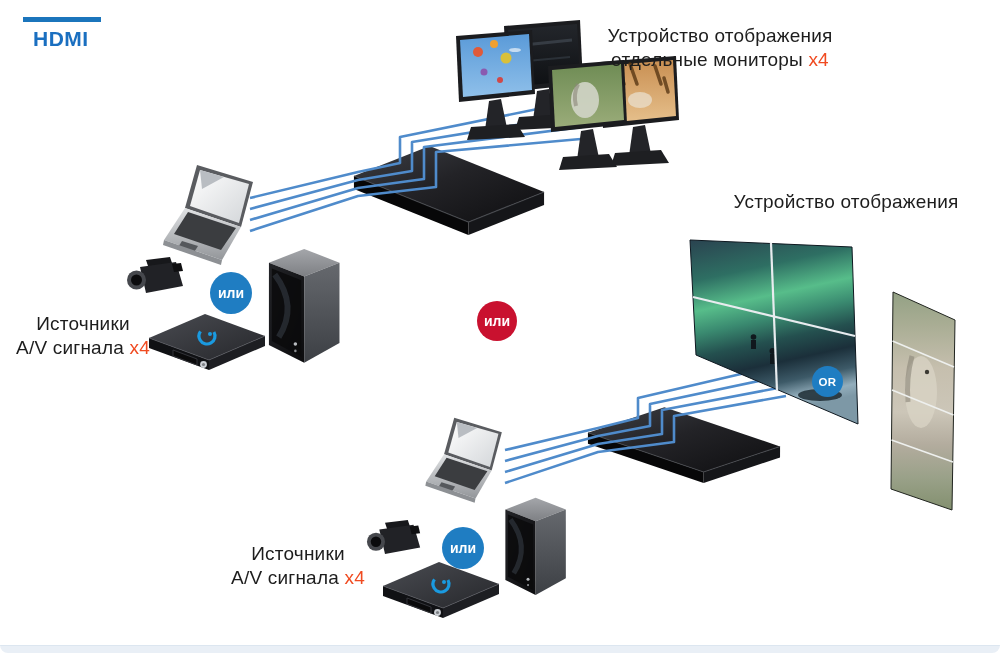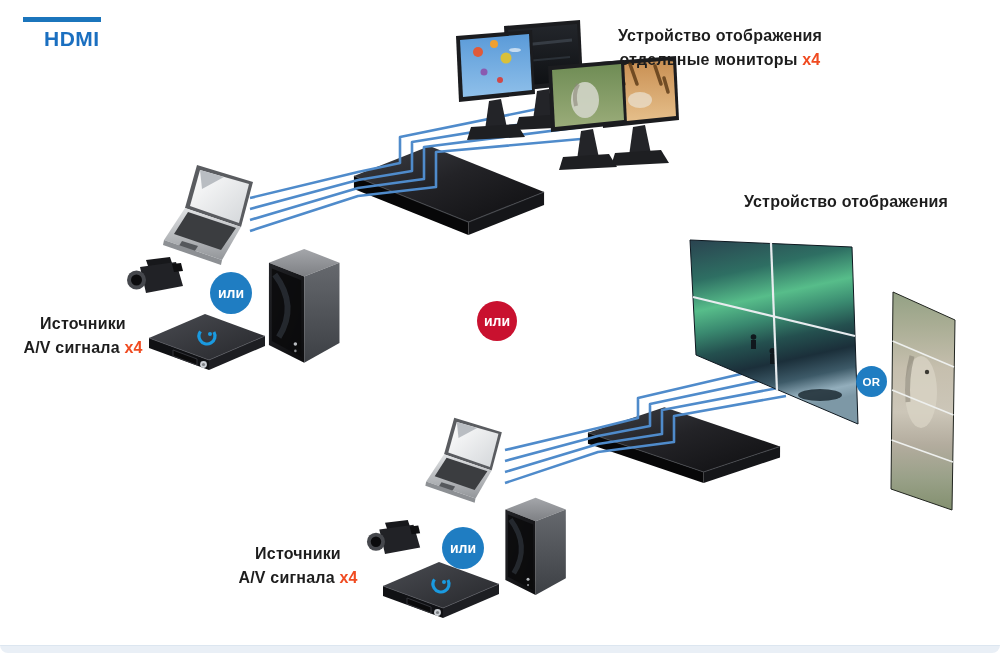--- a/index.html
+++ b/index.html
@@ -2,37 +2,37 @@
 <html><head>
 <meta charset="utf-8">
 <style>
   html,body{margin:0;padding:0;background:#ffffff;}
   .stage{
     position:relative;width:1000px;height:653px;background:#ffffff;overflow:hidden;
     font-family:"Liberation Sans", sans-serif;
   }
   .layer{position:absolute;left:0;top:0;}
   .caption{
-    position:absolute;text-align:center;color:#1d1d1d;font-weight:bold;
-    font-size:16px;line-height:24px;letter-spacing:0.2px;
+    position:absolute;text-align:center;color:#1d1d1d;font-weight:normal;
+    font-size:19px;line-height:24px;letter-spacing:0.2px;
   }
   .caption .hl{color:#f04b21;text-align:center;}
   .hdmi-block{position:absolute;left:22px;top:17px;width:95px;}
   .hdmi-bar{width:78px;height:5px;background:#1b75bc;margin-left:1px;}
-  .hdmi-label{color:#1a6fc0;font-weight:bold;font-size:21px;margin-top:5px;margin-left:22px;letter-spacing:0.5px;}
+  .hdmi-label{color:#1a6fc0;font-weight:bold;font-size:21px;margin-top:5px;margin-left:11px;letter-spacing:0.5px;}
   .badge{
     position:absolute;border-radius:50%;display:flex;align-items:center;justify-content:center;
     color:#ffffff;font-weight:bold;
   }
   .badge.blue{background:#1f7dc2;}
   .badge.red{background:#c9112f;}
   .badge-or-top{left:210px;top:272px;width:42px;height:42px;font-size:14px;}
   .badge-or-center{left:477px;top:301px;width:40px;height:40px;font-size:14px;}
   .badge-or-bottom{left:442px;top:527px;width:42px;height:42px;font-size:14px;}
-  .badge-or-wall{left:856px;top:366px;width:31px;height:31px;font-size:11.5px;letter-spacing:0.5px;}
+  .badge-or-wall{left:812px;top:366px;width:31px;height:31px;font-size:11.5px;letter-spacing:0.5px;}
   .bottom-strip{
     position:absolute;left:0;right:0;bottom:0;height:7px;background:#e9eff6;
     border-top:1px solid #dce6f0;border-radius:0 0 10px 10px;
   }
   .cap-monitors{left:575px;top:24px;width:290px;}
   .cap-videowall{left:700px;top:190px;width:292px;}
   .cap-sources-top{left:0px;top:312px;width:166px;}
   .cap-sources-bottom{left:215px;top:542px;width:166px;}
 </style>
 </head>

